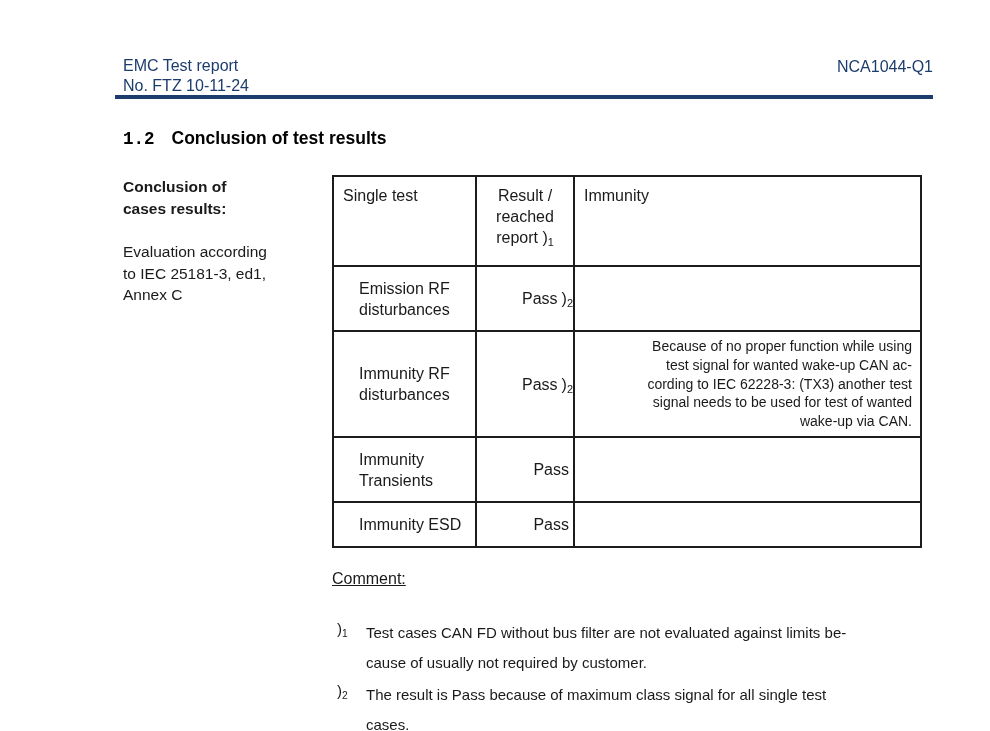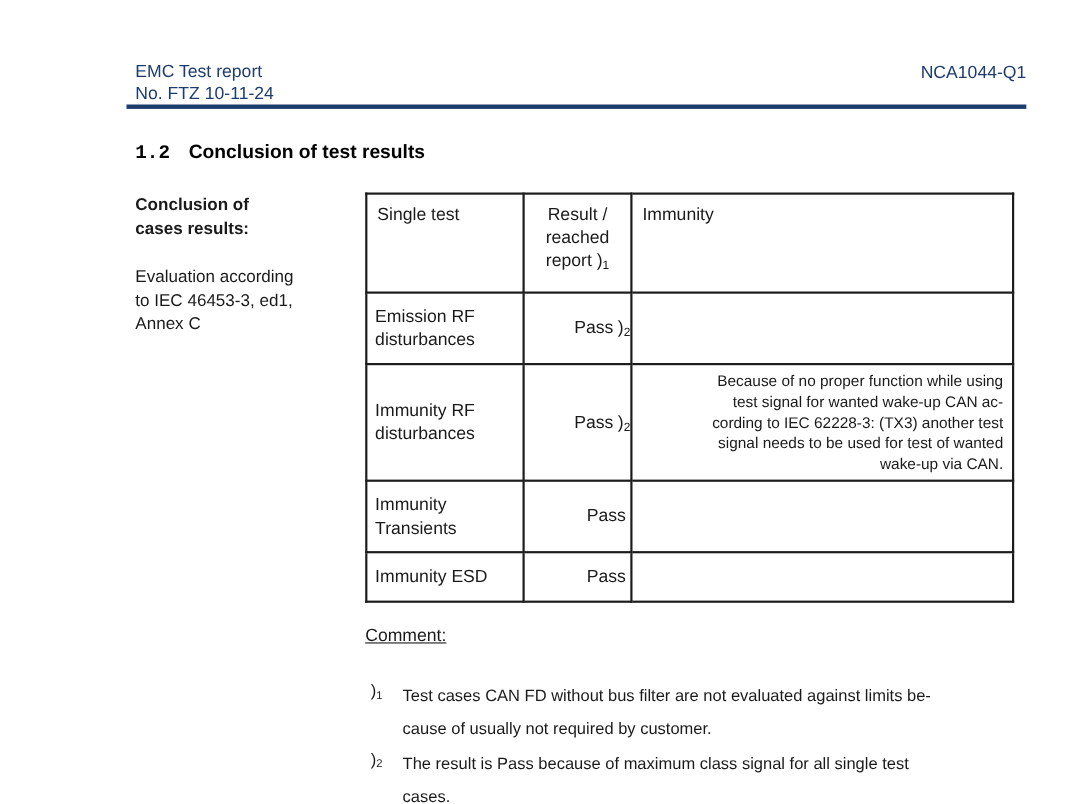--- a/index.html
+++ b/index.html
@@ -60,21 +60,21 @@
   tr.r-head{height:90px;}
   tr.r-emission{height:65px;}
   tr.r-immrf{height:106px;}
   tr.r-trans{height:65px;}
   tr.r-esd{height:45px;}
   th.cell-test,th.cell-comment{
     vertical-align:top;text-align:left;padding:8px 8px 0 9px;
   }
   th.cell-result{vertical-align:top;text-align:center;padding-top:8px;}
   td.cell-test{
-    vertical-align:middle;text-align:left;padding:2px 6px 2px 7px;
+    vertical-align:middle;text-align:left;padding:2px 6px 2px 25px;
     white-space:pre-line;
   }
   td.cell-result{vertical-align:middle;text-align:right;}
   td.cell-comment{
     vertical-align:middle;text-align:right;padding:4px 8px 4px 9px;
     font-size:14px;line-height:18.8px;white-space:pre-line;
   }
   .fn-sub{font-size:0.68em;vertical-align:-0.25em;line-height:0;}
   .fnref{margin-left:4px;}
 
@@ -101,21 +101,21 @@
   <div class="header-right">NCA1044-Q1</div>
   <div class="header-rule"></div>
 
   <div class="section-heading">
     <span class="sec-num">1.2</span><span>Conclusion of test results</span>
   </div>
 
   <div class="sidebar-label">Conclusion of
 cases results:</div>
   <div class="sidebar-note">Evaluation according
-to IEC 46453-3, ed1,
+to IEC 25181-3, ed1,
 Annex C</div>
 
   <table class="results">
     <colgroup>
         <col class="c1">
         <col class="c2">
         <col class="c3">
       </colgroup>
     <tbody>
         <tr class="r-head">

